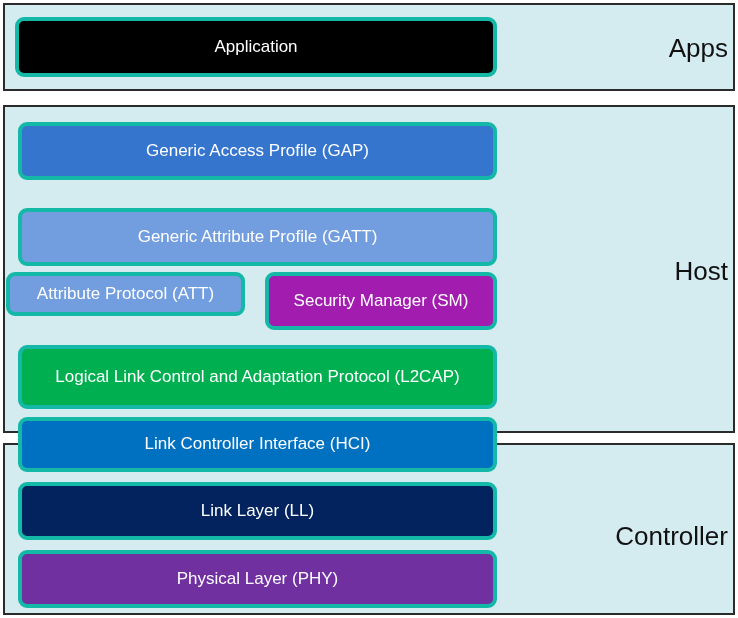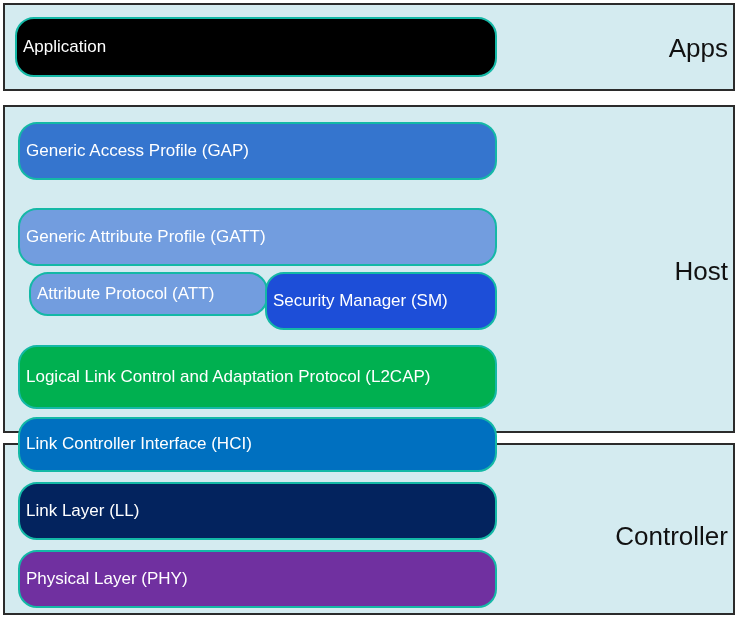--- a/index.html
+++ b/index.html
@@ -34,25 +34,26 @@
     color: #111111;
     line-height: 1;
     white-space: nowrap;
     text-align: right;
   }
 
   
   .layer-block {
     position: absolute;
     box-sizing: border-box;
-    border: 2px solid #14b8a6;
-    border-radius: 19px;
+    border: 4px solid #14b8a6;
+    border-radius: 9px;
     display: flex;
     align-items: center;
     justify-content: center;
+    text-align: center;
     color: #ffffff;
     font-size: 17px;
     line-height: 1.22;
     padding: 0 6px;
     z-index: 5;
   }
   .layer-block .label {
     display: block;
     width: 100%;
   }
@@ -62,21 +63,21 @@
   #panel-host       { left: 3px;  top: 105px; width: 732px; height: 328px; }
   #panel-controller { left: 3px;  top: 443px; width: 732px; height: 172px; }
 
   #label-apps       { top: 35px;  }
   #label-host       { top: 258px; }
   #label-controller { top: 523px; }
 
   #block-application { left: 15px; top: 17px;  width: 482px; height: 60px; background: #000000; }
   #block-gap         { left: 18px; top: 122px; width: 479px; height: 58px; background: #3575ce; }
   #block-gatt        { left: 18px; top: 197px; width: 479px; height: 58px; background: #729ddf; margin-top: 11px; }
-  #block-att         { left: 29px; top: 272px; width: 239px; height: 44px; background: #729ddf; }
+  #block-att         { left: 6px; top: 272px; width: 239px; height: 44px; background: #729ddf; }
   #block-sm          { left: 265px; top: 272px; width: 232px; height: 58px; background: #00b050; }
   #block-l2cap       { left: 18px; top: 345px; width: 479px; height: 64px; background: #00b050; }
   #block-hci         { left: 18px; top: 417px; width: 479px; height: 55px; background: #0070c0; }
   #block-ll          { left: 18px; top: 482px; width: 479px; height: 58px; background: #03235e; }
   #block-phy         { left: 18px; top: 550px; width: 479px; height: 58px; background: #7030a0; }
 </style>
 </head>
 <body>
 
 <div id="diagram">
@@ -102,21 +103,21 @@
   </div>
 
   <div class="layer-block" id="block-gatt" style="background: rgb(114, 157, 223); color: rgb(255, 255, 255);">
     <span class="label">Generic Attribute Profile (GATT)</span>
   </div>
 
   <div class="layer-block" id="block-att" style="background: rgb(114, 157, 223); color: rgb(255, 255, 255);">
     <span class="label">Attribute Protocol (ATT)</span>
   </div>
 
-  <div class="layer-block" id="block-sm" style="background: #1d4ed8; color: rgb(255, 255, 255);">
+  <div class="layer-block" id="block-sm" style="background: #a21caf; color: rgb(255, 255, 255);">
     <span class="label">Security Manager (SM)</span>
   </div>
 
   <div class="layer-block" id="block-l2cap" style="background: rgb(0, 176, 80); color: rgb(255, 255, 255);">
     <span class="label">Logical Link Control and Adaptation Protocol (L2CAP)</span>
   </div>
 
   <div class="layer-block" id="block-hci" style="background: rgb(0, 112, 192); color: rgb(255, 255, 255);">
     <span class="label">Link Controller Interface (HCI)</span>
   </div>

